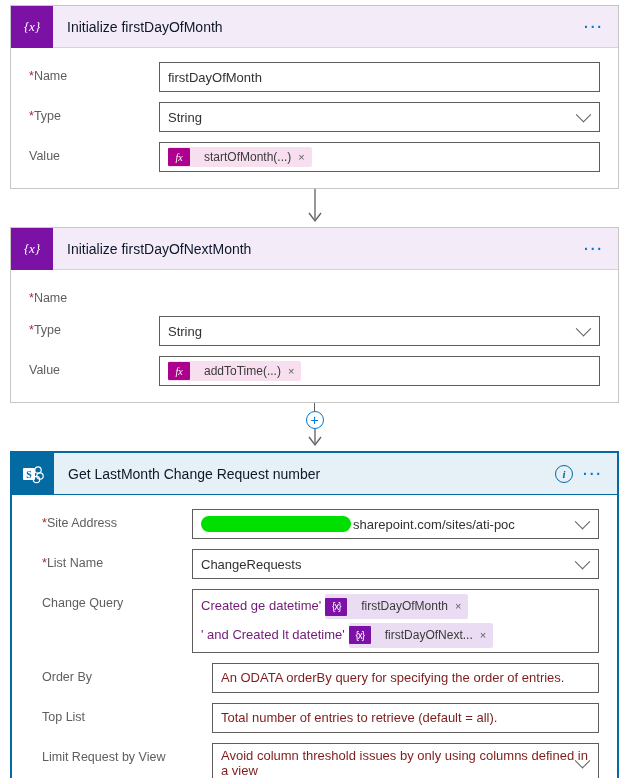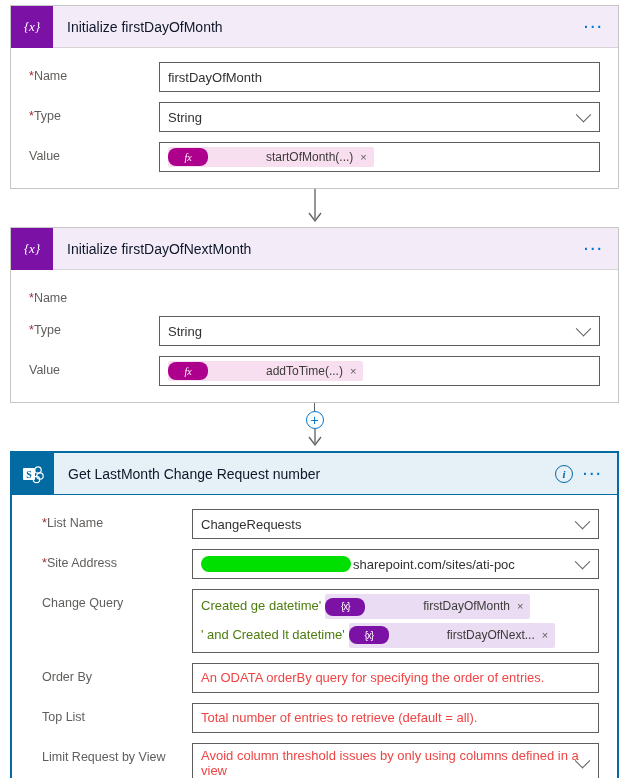--- a/index.html
+++ b/index.html
@@ -98,21 +98,21 @@
     min-height: 30px;
     padding: 4px 8px;
     font-size: 13px;
     color: #323130;
     display: flex;
     align-items: center;
     flex-wrap: wrap;
     gap: 4px;
     position: relative;
   }
-  .form-field.placeholder { color: #ef4444; }
+  .form-field.placeholder { color: #7f1d1d; margin-left: 20px; }
   .form-field.has-caret::after {
     content: "";
     position: absolute;
     right: 10px; top: 50%;
     width: 10px; height: 10px;
     border-right: 1.3px solid #605e5c;
     border-bottom: 1.3px solid #605e5c;
     transform: translateY(-70%) rotate(45deg);
   }
 
@@ -124,29 +124,29 @@
     padding: 1px 4px 1px 0;
     font-size: 12px;
     color: #3b3a39;
   }
   .fx-badge, .var-badge {
     display: inline-flex;
     align-items: center;
     justify-content: center;
     color: #fff;
     font-size: 10px;
-    width: 40px; height: 18px;
-    margin-right: 22px;
-    border-radius: 8px;
+    width: 22px; height: 18px;
+    margin-right: 14px;
+    border-radius: 1px;
     font-family: Georgia, serif;
     font-style: italic;
   }
   .fx-badge { background: #ad008c; }
   .var-badge { background: #7b11a5; font-style: normal; font-family: inherit; letter-spacing: -1px;}
-  .pill-text { padding-right: 4px; margin-left: 36px; }
+  .pill-text { padding-right: 4px; }
   .pill-x {
     color: #605e5c; font-size: 11px; padding: 0 3px; cursor: pointer;
   }
   .var-pill { background: #eadcf3; }
 
   .site-addr .field-inner { display: flex; align-items: center; width:100%; }
   .redact {
     width: 150px; height: 16px;
     background: #00e000;
     border-radius: 8px;
@@ -167,21 +167,21 @@
     border: 1px solid #0078d4;
     background: #fff;
     border-radius: 50%;
     display: flex; align-items: center; justify-content: center;
     color: #0078d4;
     font-size: 14px;
     line-height: 1;
     cursor: pointer;
   }
 
-  .literal { color: #4d7c0f; font-size: 13px; }
+  .literal { color: #701a75; font-size: 13px; }
 </style>
 </head>
 <body>
 
 <div class="card">
   <div class="card-header purple-header">
     <div class="card-icon-box purple-icon-box">
       <svg width="20" height="20" viewBox="0 0 20 20">
           <text x="10" y="14" text-anchor="middle" fill="#fff" font-size="13" font-family="serif" font-style="italic">{x}</text>
         </svg>
@@ -285,34 +285,34 @@
     </div>
     <div class="card-title">Get LastMonth Change Request number</div>
     <div class="card-header-actions">
       <span class="info-circle">i</span>
       <span class="more-dots">···</span>
     </div>
   </div>
   <div class="card-body" style="padding-left:30px;">
 
     <div class="form-row">
-      <div class="form-label wide"><span class="req">*</span><span>List Name</span></div>
-      <div class="form-field has-caret">
-          <span>ChangeRequests</span>
-        </div>
-    </div>
-
-    <div class="form-row">
       <div class="form-label wide"><span class="req">*</span><span>Site Address</span></div>
       <div class="form-field has-caret site-addr">
         <div class="field-inner">
           <span class="redact"></span>
           <span>sharepoint.com/sites/ati-poc</span>
         </div>
       </div>
+    </div>
+
+    <div class="form-row">
+      <div class="form-label wide"><span class="req">*</span><span>List Name</span></div>
+      <div class="form-field has-caret">
+          <span>ChangeRequests</span>
+        </div>
     </div>
 
     <div class="form-row">
       <div class="form-label wide">Change Query</div>
       <div class="form-field" style="flex-wrap:wrap; line-height:1.9;">
         <span class="literal">Created ge datetime'</span>
         <span class="var-pill">
           <span class="var-badge">{x}</span>
           <span class="pill-text">firstDayOfMonth</span>
           <span class="pill-x">×</span>

